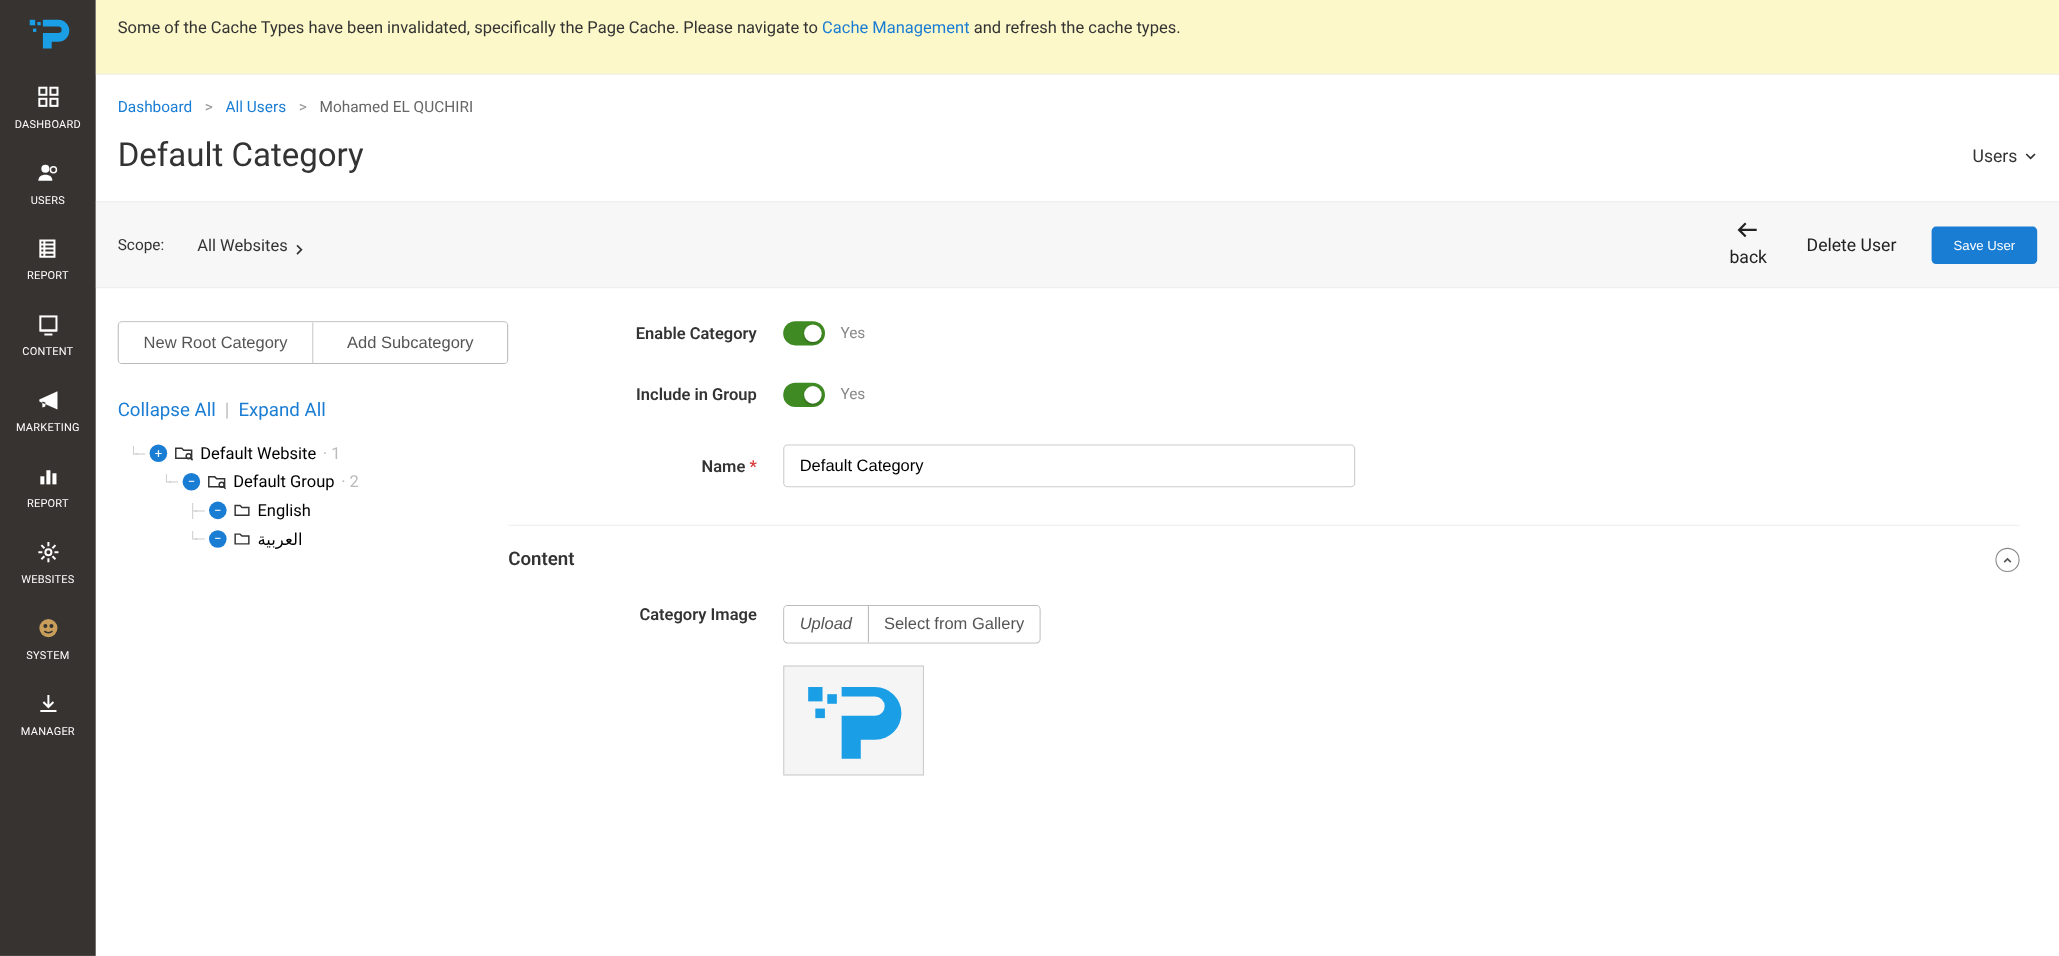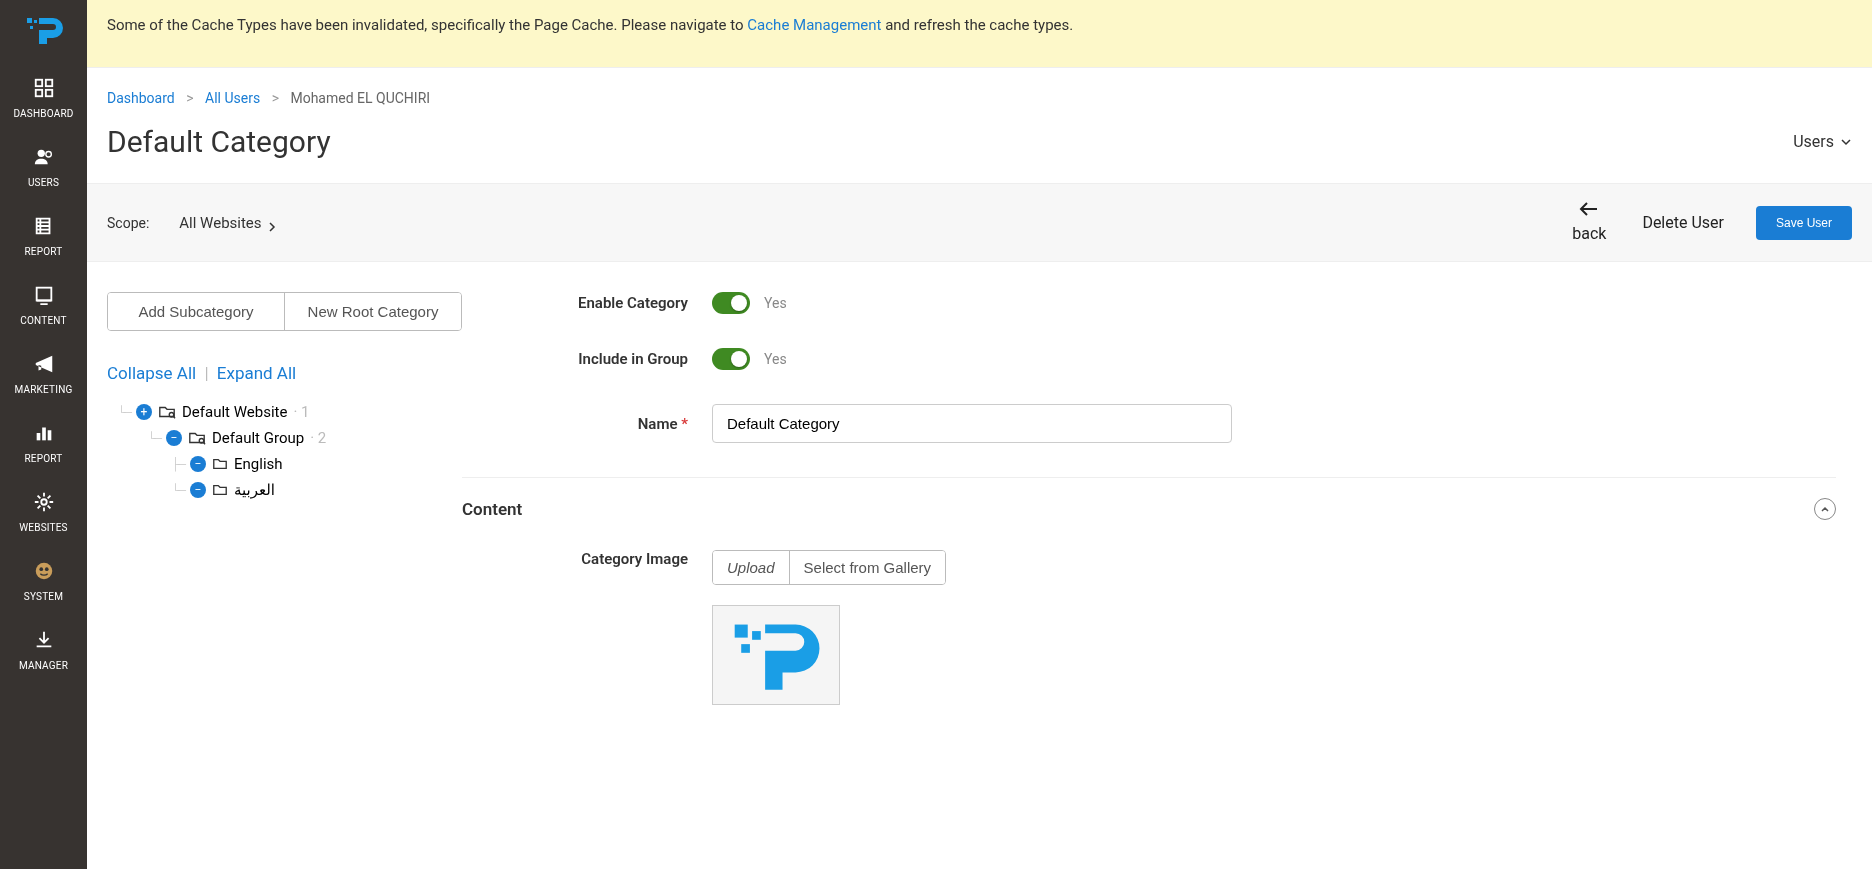--- a/index.html
+++ b/index.html
@@ -221,22 +221,22 @@
     <div class="action">
       <span>Delete User</span>
     </div>
     <button class="btn-primary">Save User</button>
   </div>
 
   <div class="content-area">
 
     <div class="left-panel">
       <div class="btn-group">
+        <button>New Root Category</button>
         <button>Add Subcategory</button>
-        <button>New Root Category</button>
       </div>
       <div class="tree-controls">
         <a href="#">Collapse All</a>
         <span class="divider">|</span>
         <a href="#">Expand All</a>
       </div>
 
       <div class="tree">
         <div class="tree-line" style="padding-left:10px">
           <span class="connector">└─</span>

